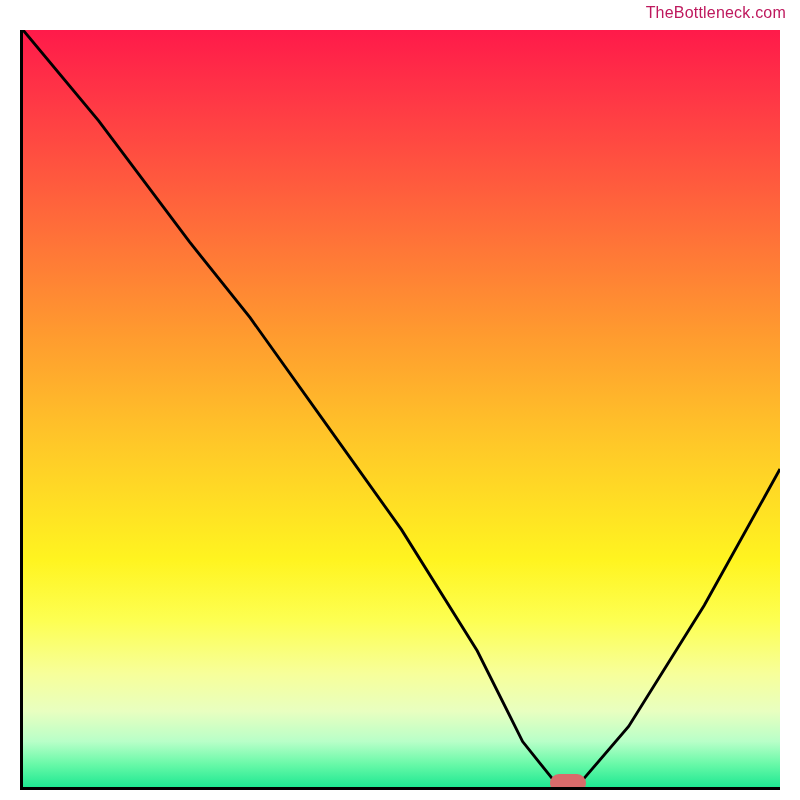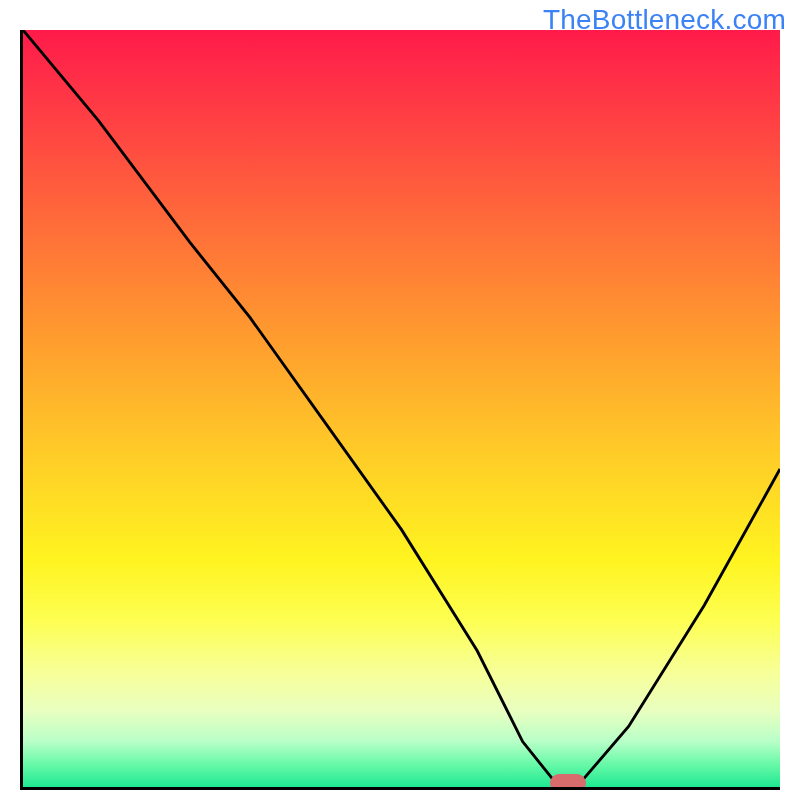--- a/index.html
+++ b/index.html
@@ -12,23 +12,23 @@
   }
   .chart-container {
     position: relative;
     width: 800px;
     height: 800px;
   }
   .watermark {
     position: absolute;
     top: 4px;
     right: 14px;
-    font-size: 28px;
+    font-size: 16px;
     font-weight: 500;
-    color: #3b82f6;
+    color: #be185d;
     z-index: 10;
     letter-spacing: 0.2px;
   }
   .plot-area {
     position: absolute;
     left: 20px;
     top: 30px;
     width: 760px;
     height: 760px;
     border-left: 3px solid #000;

